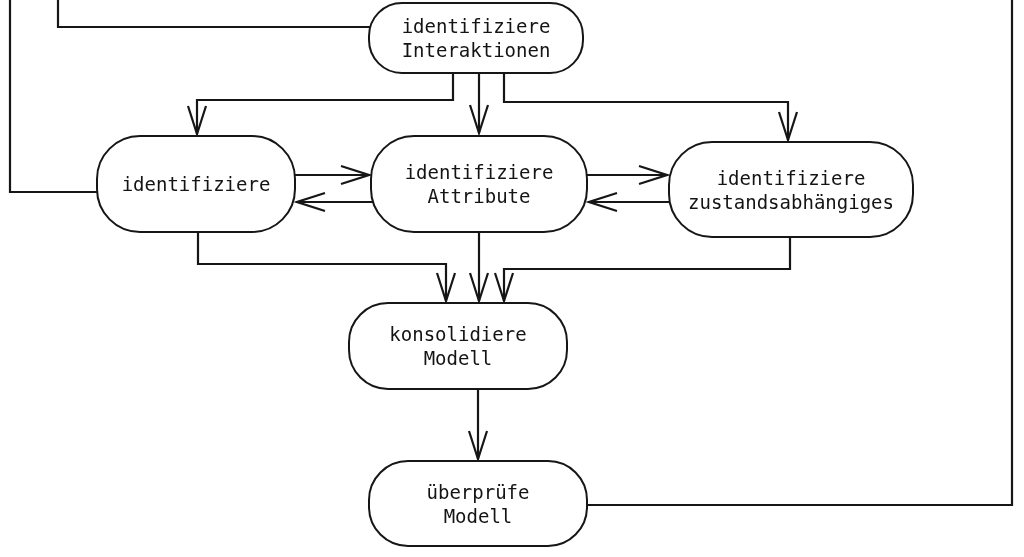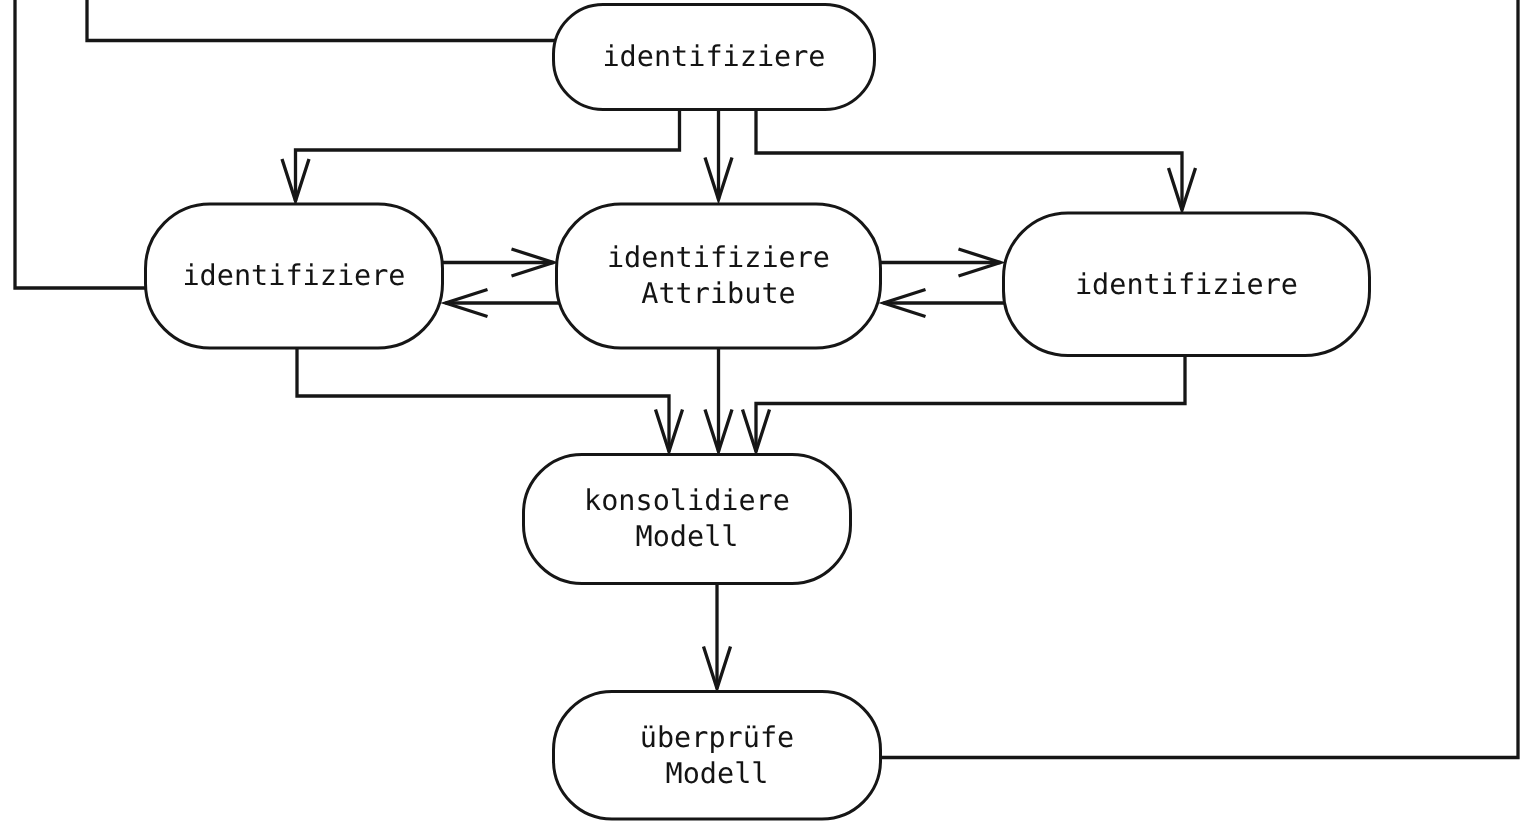--- a/index.html
+++ b/index.html
@@ -76,33 +76,35 @@
     <path class="edge" d="M479,230 L479,301" marker-end="url(#arrowhead)"></path>
     <path class="edge" d="M790,235 L790,269 L504,269 L504,301" marker-end="url(#arrowhead)"></path>
 
     <path class="edge" d="M478,388 L478,459" marker-end="url(#arrowhead)"></path>
 
     <path class="edge" d="M584,505 L1012,505 L1012,-2"></path>
   </svg>
 
   <div class="node node-interaktionen">
     <span>identifiziere</span>
+    <span>Interaktionen</span>
   </div>
 
   <div class="node node-assoziationen">
     <span>identifiziere</span>
   </div>
 
   <div class="node node-attribute">
     <span>identifiziere</span>
     <span>Attribute</span>
   </div>
 
   <div class="node node-verhalten">
     <span>identifiziere</span>
+    <span>zustandsabhängiges</span>
   </div>
 
   <div class="node node-konsolidiere">
     <span>konsolidiere</span>
     <span>Modell</span>
   </div>
 
   <div class="node node-ueberpruefe">
     <span>überprüfe</span>
     <span>Modell</span>

